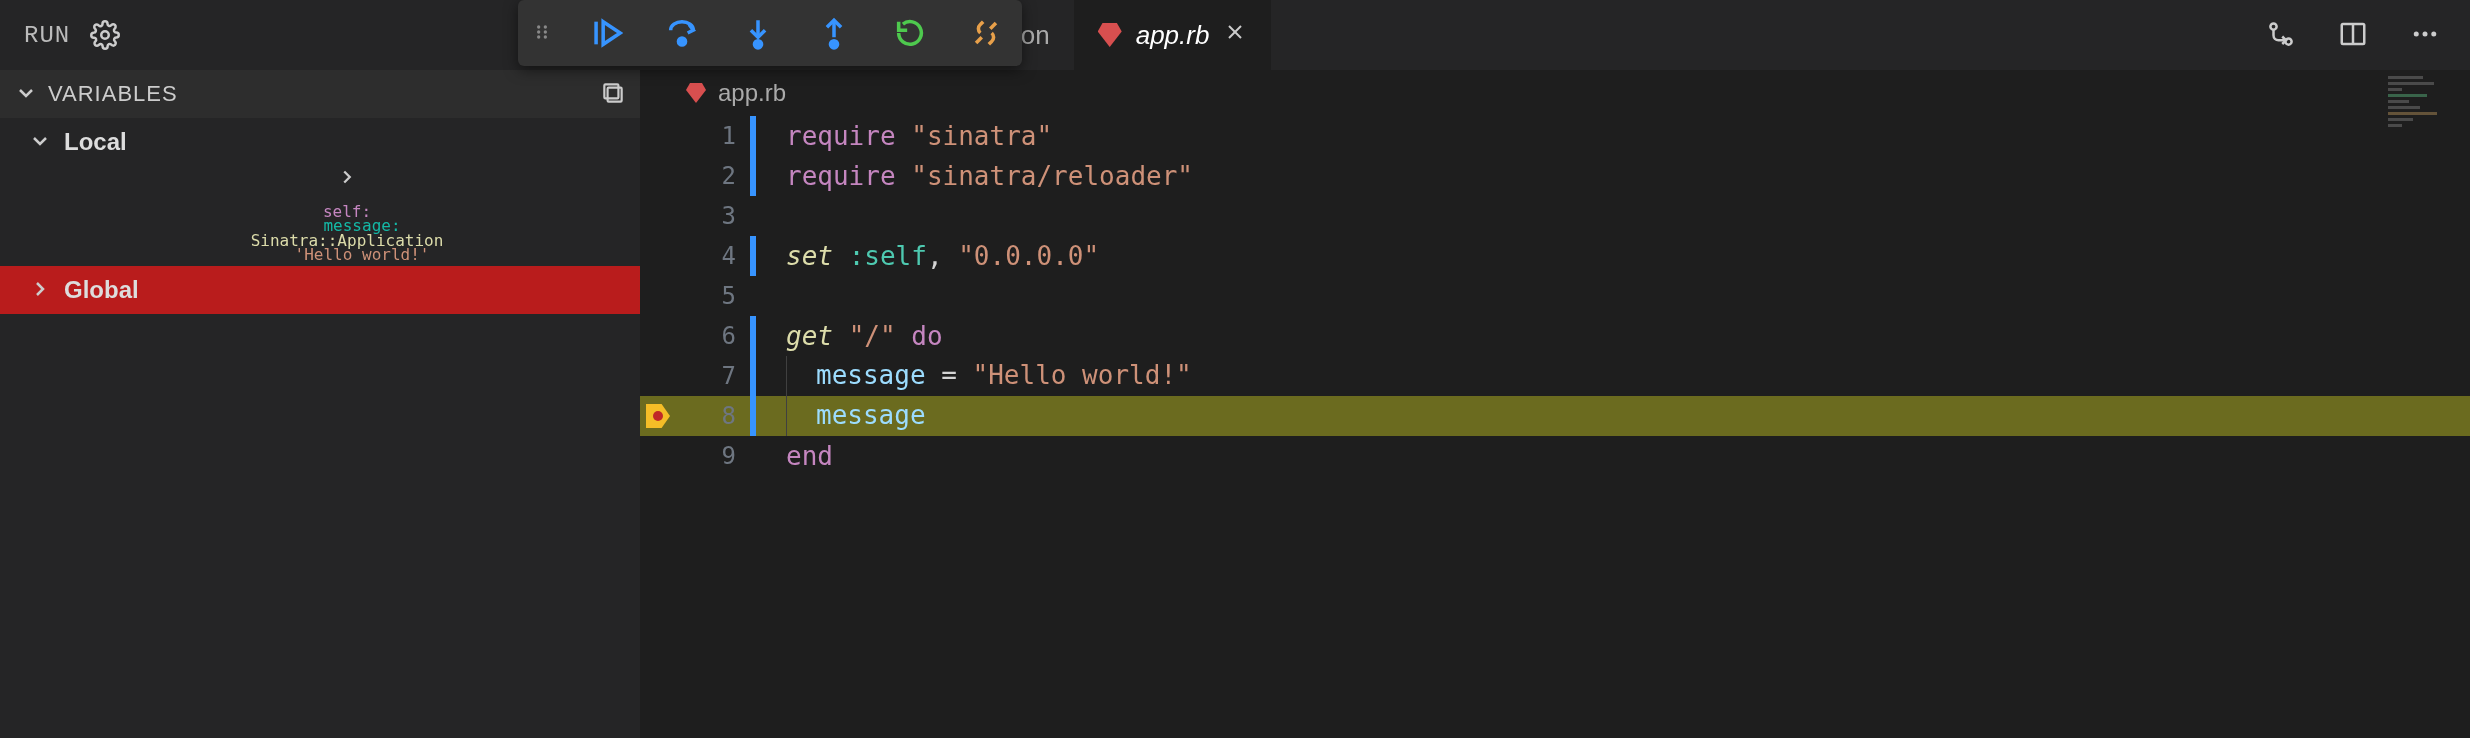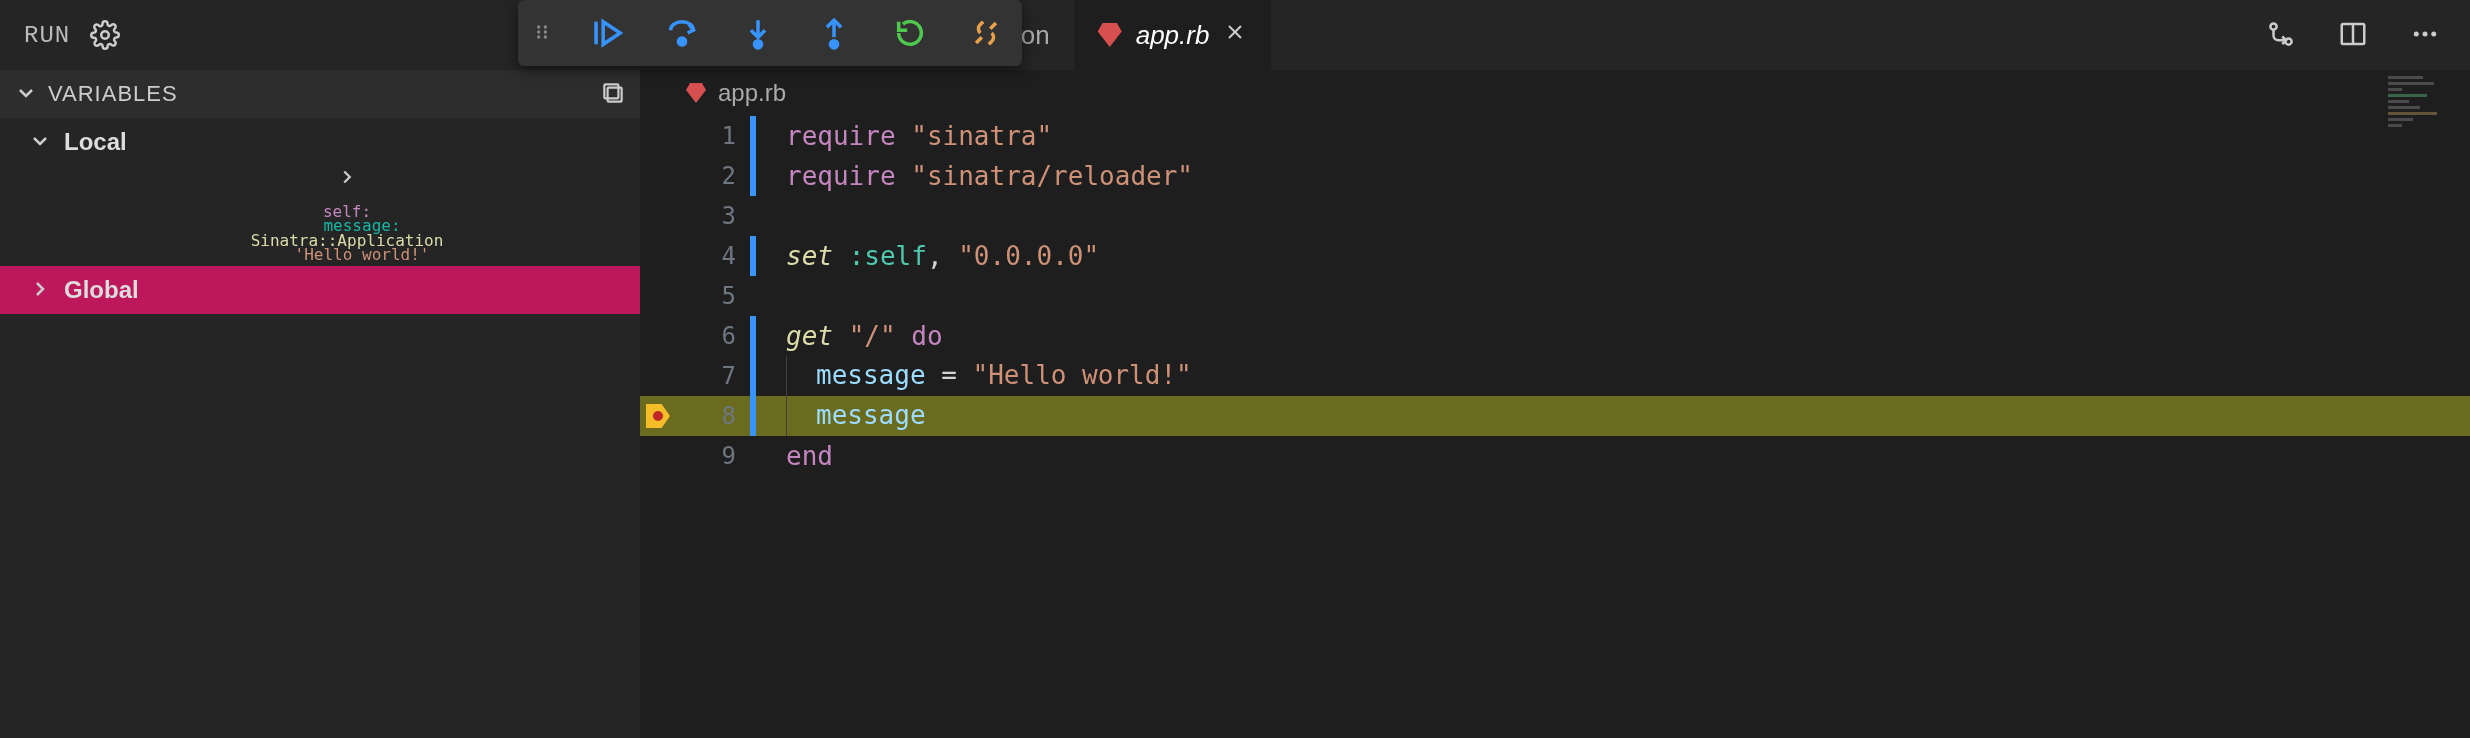--- a/index.html
+++ b/index.html
@@ -163,21 +163,21 @@
 }
 .panel-action svg { width: 26px; height: 26px; color: #ccc; }
 
 .var-group-header {
   display: flex;
   align-items: center;
   height: 48px;
   padding: 0 28px;
   gap: 12px;
 }
-.var-group-header.darker { background: #be185d; }
+.var-group-header.darker { background: #b91c1c; }
 .var-group-header .chevron svg { width: 24px; height: 24px; }
 .var-group-name {
   font-size: 24px;
   font-weight: 600;
   color: #ddd;
 }
 
 .var-row {
   display: flex;
   align-items: center;

